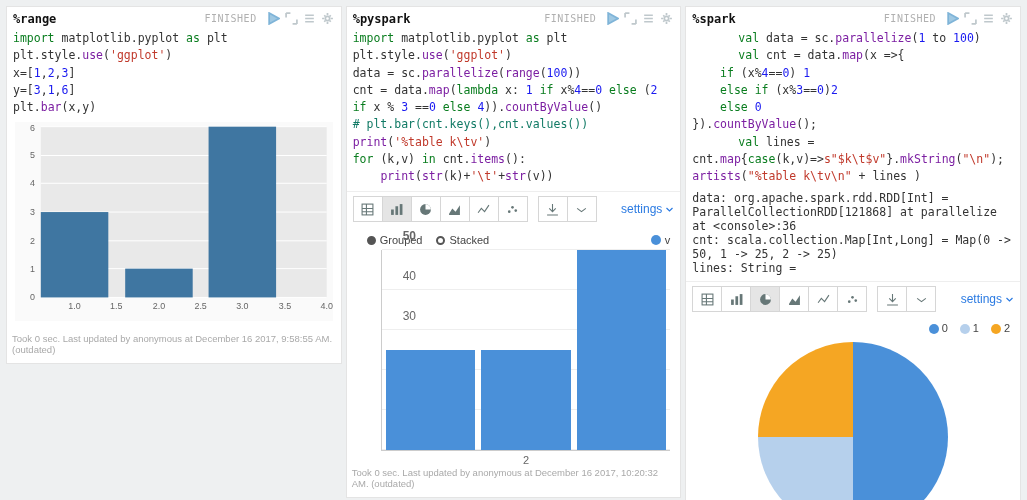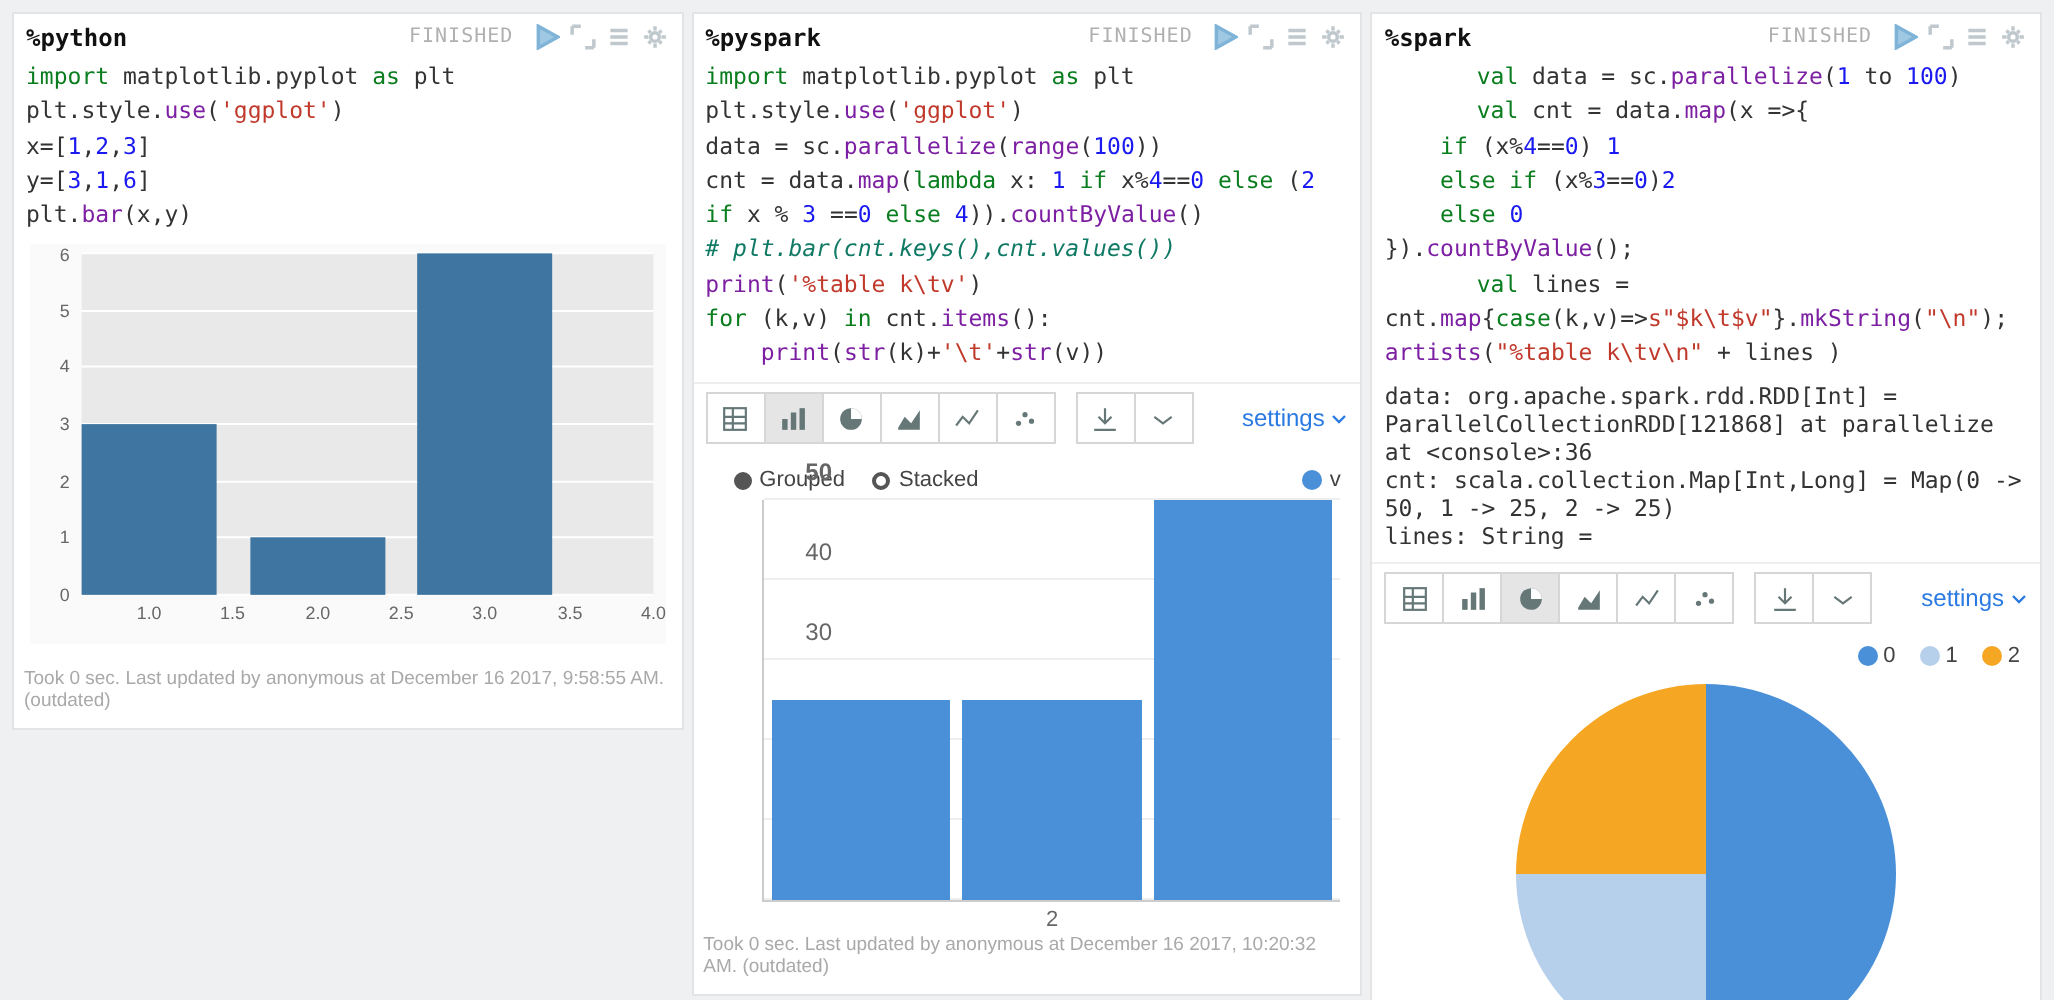--- a/index.html
+++ b/index.html
@@ -10,21 +10,21 @@
   .spacer{flex:1;}
   .status{font-size:10px;color:#b0b0b0;letter-spacing:0.5px;margin-right:6px;}
   .tb-icon{width:15px;height:15px;display:inline-flex;align-items:center;justify-content:center;color:#bfc8cc;margin-left:3px;cursor:pointer;}
   .tb-icon svg{width:13px;height:13px;stroke:currentColor;fill:none;stroke-width:1.6;}
   .tb-icon.play svg{fill:#9fc8e2;stroke:#7fb4d8;}
   pre.code{font-family:Menlo,Consolas,monospace;font-size:11.5px;line-height:1.5;margin:4px 6px 6px 6px;white-space:pre-wrap;word-break:break-word;}
   .tok-kw{color:#0a7d1f;}
   .tok-str{color:#c0392b;}
   .tok-num{color:#1a1af0;}
   .tok-fn{color:#7c1fa2;}
-  .tok-cm{color:#117a65;font-style:italic;}
+  .tok-cm{color:#117a65;}
   .output-text{font-family:Menlo,Consolas,monospace;font-size:11.5px;margin:0 6px 6px 6px;color:#333;white-space:pre-wrap;}
   .footnote{font-size:9.5px;color:#a9a9a9;padding:6px 8px 8px 5px;}
   
   .mpl-wrap{margin:0 8px 6px 8px;background:#fafafa;}
   .mpl-grid line{stroke:#fff;stroke-width:1;}
   .mpl-bar{fill:#3f76a1;}
   .mpl-tick{font-size:9px;fill:#666;font-family:Arial;}
   
   .viz-toolbar{display:flex;align-items:center;gap:0;padding:4px 6px;border-top:1px solid #eee;}
   .viz-btn{width:28px;height:24px;border:1px solid #d6d6d6;background:#fff;display:flex;align-items:center;justify-content:center;cursor:pointer;color:#677;}
@@ -53,21 +53,21 @@
   .pie-wrap{display:flex;justify-content:center;padding:4px 0 10px 0;}
   .tok-scala-kw{color:#0a7d1f;margin-left:46px;}
 </style>
 </head>
 <body>
 
 <div class="board">
 
   <div class="cell">
     <div class="cell-header">
-      <span class="magic">%python</span>
+      <span class="magic">%range</span>
       <span class="spacer"></span>
       <span class="status">FINISHED</span>
       <span class="tb-icon play">
           <svg viewBox="0 0 12 12">
             <path d="M2 1 L11 6 L2 11 Z"></path>
           </svg>
         </span>
       <span class="tb-icon">
           <svg viewBox="0 0 12 12">
             <path d="M1 1h4M1 1v4M11 11h-4M11 11v-4"></path>

